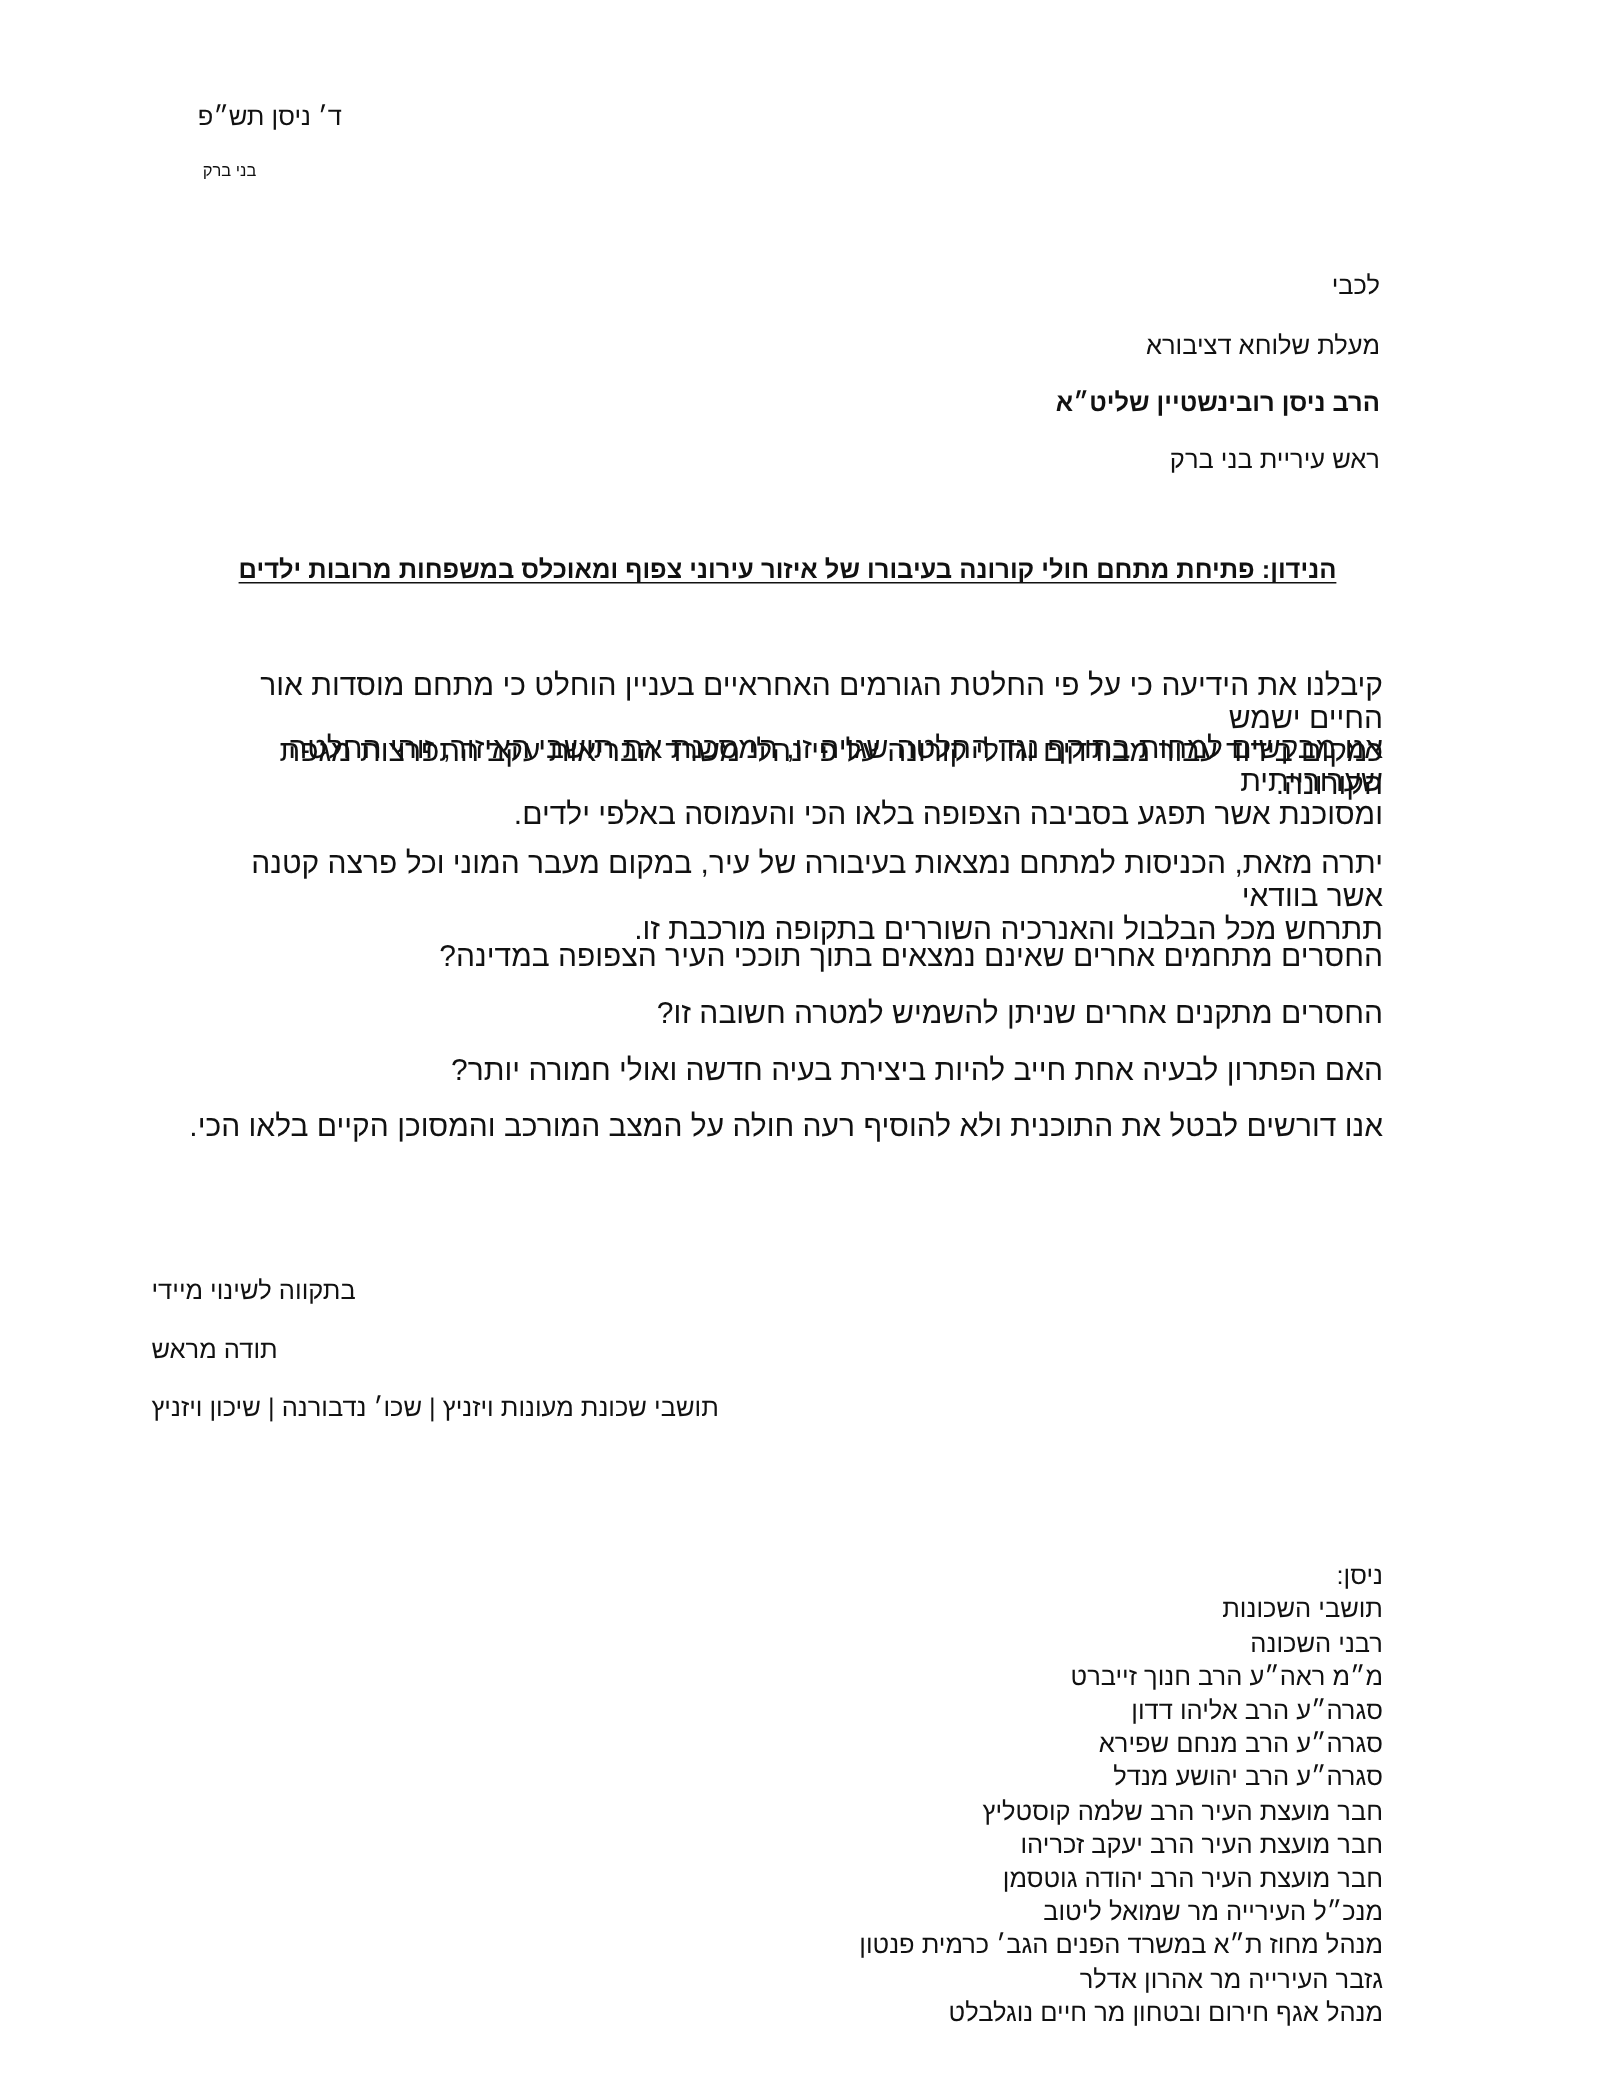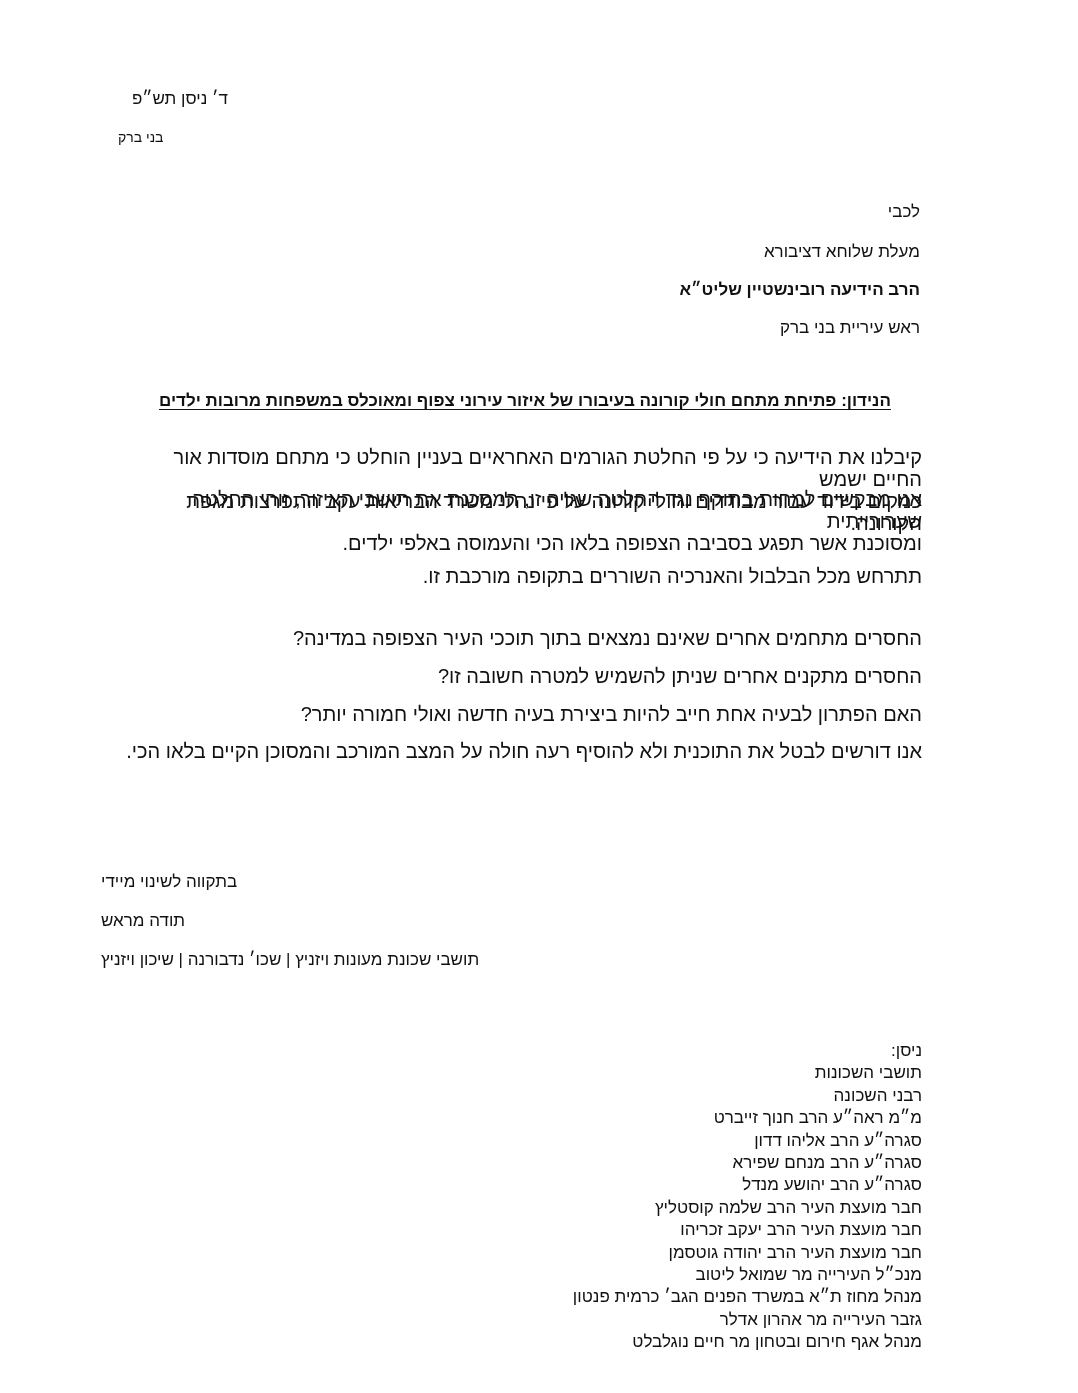--- a/index.html
+++ b/index.html
@@ -14,25 +14,24 @@
       overflow: hidden;
       font-family: "Liberation Sans", "DejaVu Sans", sans-serif;
       color: #111111;
       font-size: 17px;
     }
     .abs {
       position: absolute;
       direction: rtl;
       white-space: nowrap;
       line-height: 1.2;
-      margin-top: 21px;
     }
 
     #date { top: 68px; left: 118px; width: 110px; text-align: right; font-size: 17px; }
-    #city { top: 108px; left: 118px; width: 70px; text-align: left; font-size: 14px; }
+    #city { top: 108px; left: 118px; width: 70px; text-align: center; font-size: 11px; }
 
     .addr { right: 158px; text-align: right; }
     #to-label { top: 181px; text-align: right; }
     #to-title { top: 221px; }
     #to-name { top: 259px; font-weight: bold; }
     #to-role { top: 297px; }
 
     #subject {
       top: 370px;
       left: 145px;
@@ -83,34 +82,35 @@
 </head>
 <body>
 
 <div>
 
   <div id="date" class="abs">ד׳ ניסן תש״פ</div>
   <div id="city" class="abs">בני ברק</div>
 
   <div id="to-label" class="abs addr">לכבי</div>
   <div id="to-title" class="abs addr">מעלת שלוחא דציבורא</div>
-  <div id="to-name" class="abs addr">הרב הידיעה רובינשטיין שליט״א</div>
+  <div id="to-name" class="abs addr">הרב ניסן רובינשטיין שליט״א</div>
   <div id="to-role" class="abs addr">ראש עיריית בני ברק</div>
 
   <div id="subject" class="abs">הנידון: פתיחת מתחם חולי קורונה בעיבורו של איזור עירוני צפוף ומאוכלס במשפחות מרובות ילדים</div>
 
   <div id="p1" class="body-block">
     <div>קיבלנו את הידיעה כי על פי החלטת הגורמים האחראיים בעניין הוחלט כי מתחם מוסדות אור החיים ישמש</div>
     <div>כמקום בידוד עבור מבודדים וחולי קורונה על פי נהלי משרד הבריאות עקב התפרצות מגפת הקורונה.</div>
   </div>
   <div id="p2" class="body-block">
     <div>אנו מבקשים למחות בתוקף נגד החלטה שגויה זו, המסכנת את תושבי האיזור, זוהי החלטה שערורייתית</div>
     <div>ומסוכנת אשר תפגע בסביבה הצפופה בלאו הכי והעמוסה באלפי ילדים.</div>
   </div>
   <div id="p3" class="body-block">
+    <div>יתרה מזאת, הכניסות למתחם נמצאות בעיבורה של עיר, במקום מעבר המוני וכל פרצה קטנה אשר בוודאי</div>
     <div>תתרחש מכל הבלבול והאנרכיה השוררים בתקופה מורכבת זו.</div>
   </div>
   <div id="p4" class="body-block">החסרים מתחמים אחרים שאינם נמצאים בתוך תוככי העיר הצפופה במדינה?</div>
   <div id="p5" class="body-block">החסרים מתקנים אחרים שניתן להשמיש למטרה חשובה זו?</div>
   <div id="p6" class="body-block">האם הפתרון לבעיה אחת חייב להיות ביצירת בעיה חדשה ואולי חמורה יותר?</div>
   <div id="p7" class="body-block">אנו דורשים לבטל את התוכנית ולא להוסיף רעה חולה על המצב המורכב והמסוכן הקיים בלאו הכי.</div>
 
   <div id="closing1" class="abs closing">בתקווה לשינוי מיידי</div>
   <div id="closing2" class="abs closing">תודה מראש</div>
   <div id="closing3" class="abs closing">תושבי שכונת מעונות ויזניץ | שכו׳ נדבורנה | שיכון ויזניץ</div>

